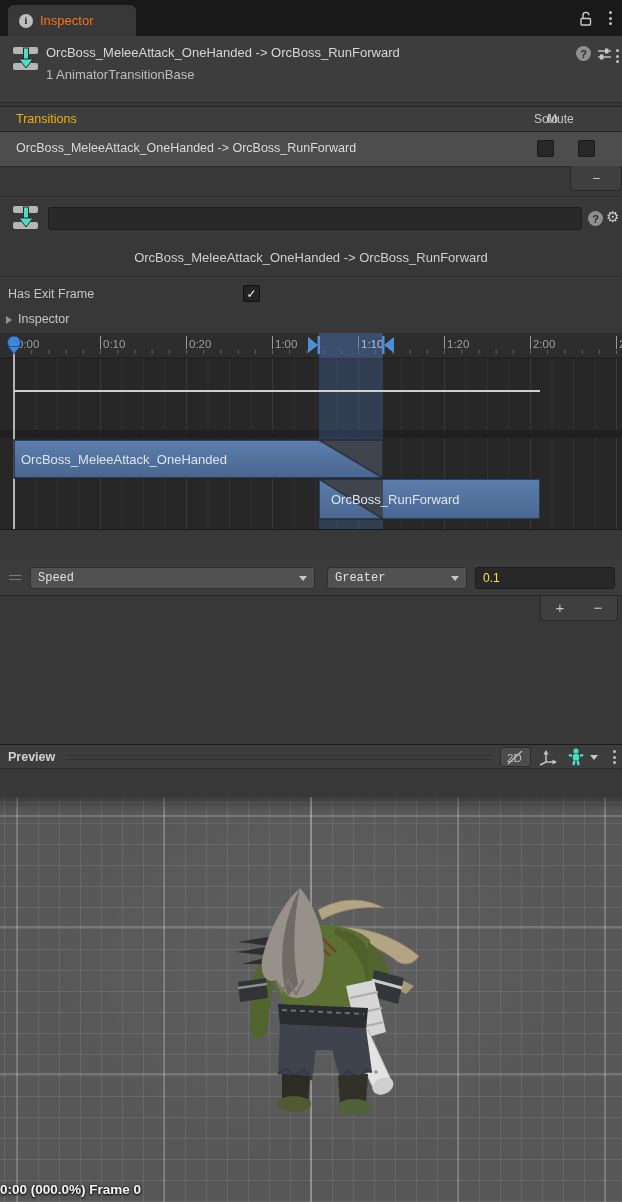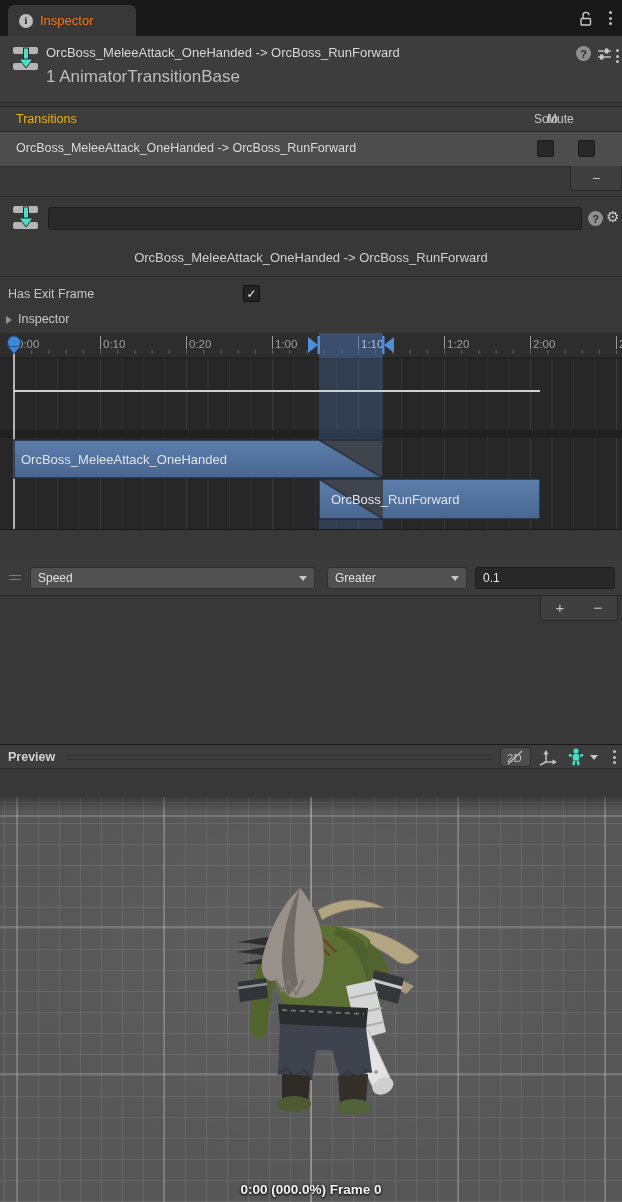--- a/index.html
+++ b/index.html
@@ -18,21 +18,21 @@
   .info-icon { width:14px; height:14px; border-radius:50%; background:#bdbdbd; color:#1d1d1d;
                font-size:10px; font-weight:bold; font-family:"Liberation Serif",serif;
                display:flex; align-items:center; justify-content:center; }
   .tab-title { color:#f97316; font-size:13px; }
   .kebab { display:inline-flex; flex-direction:column; gap:2.5px; }
   .kebab i { width:3px; height:3px; border-radius:50%; background:#c2c2c2; }
 
   
   .header1 { left:0; top:36px; width:622px; height:67px; background:#3d3d3d; border-bottom:1px solid #2a2a2a; }
   .h1-title { left:46px; top:9px; font-size:13px; color:#d6d6d6; white-space:nowrap; }
-  .h1-sub   { left:46px; top:31px; font-size:17px; color:#bdbdbd; }
+  .h1-sub   { left:46px; top:31px; font-size:13px; color:#bdbdbd; }
   .help-icon { width:15px; height:15px; border-radius:50%; background:#8f8f8f; color:#2a2a2a;
                font-weight:bold; font-size:11px; display:flex; align-items:center; justify-content:center; }
 
   
   .trans-header { left:0; top:106px; width:622px; height:26px; background:#3d3d3d;
                   border-top:1px solid #262626; border-bottom:1px solid #262626; }
   .trans-header .lbl { left:16px; top:5px; color:#eab308; font-size:12.5px; }
   .solo-lbl { left:534px; top:5px; } .mute-lbl { left:547px; top:5px; }
   .trans-row { left:0; top:132px; width:622px; height:34px; background:#4d4d4d; }
   .trans-row .name { left:16px; top:9px; color:#dadada; font-size:12.5px; white-space:nowrap; }
@@ -61,25 +61,25 @@
   svg text { font-family:"Liberation Sans", sans-serif; }
 
   
   .cond-header { left:0; top:534px; width:622px; height:26px; background:#3d3d3d;
                  border-top:1px solid #242424; border-bottom:1px solid #2c2c2c; }
   .cond-header .lbl { left:16px; top:5px; color:#cdcdcd; font-size:12.5px; }
   .cond-row { left:0; top:560px; width:622px; height:36px; background:#3b3b3b; border-bottom:1px solid #272727; }
   .drag-handle { left:9px; top:15px; width:12px; height:5px;
                  border-top:1px solid #7a7a7a; border-bottom:1px solid #7a7a7a; }
   .dropdown { position:absolute; height:22px; background:#515151; border:1px solid #303030; border-radius:3px;
-              display:flex; align-items:center; padding:0 7px; color:#e0e0e0; }
+              display:flex; align-items:center; padding:0 7px; color:#e0e0e0;font-family:Liberation Mono, monospace; }
   .dd-caret { margin-left:auto; width:0; height:0;
               border-left:4px solid transparent; border-right:4px solid transparent; border-top:5px solid #c6c6c6; }
   .num-field { left:475px; top:7px; width:140px; height:22px; background:#282828; border:1px solid #1d1d1d;
-               border-radius:3px; padding:3px 7px; color:#e5e5e5; }
+               border-radius:3px; padding:3px 7px; color:#fde047; }
   .cond-foot-box { left:540px; top:596px; width:78px; height:25px; background:#3f3f3f;
                    border:1px solid #292929; border-top:none; border-radius:0 0 4px 4px;
                    display:flex; color:#c4c4c4; font-size:15px; }
   .cond-foot-box span { flex:1; text-align:center; line-height:23px; }
 
   
   .prev-header { left:0; top:744px; width:622px; height:25px; background:#3d3d3d;
                  border-top:1px solid #1b1b1b; border-bottom:1px solid #2a2a2a; }
   .prev-title { left:8px; top:5px; font-weight:bold; color:#d2d2d2; font-size:12.5px; }
   .drag-lines { left:66px; top:10px; width:426px; height:5px;
@@ -101,21 +101,21 @@
   .viewport { left:0; top:797px; width:622px; height:405px; background-color:#575757;
     background-image:
       linear-gradient(180deg, rgba(25,25,25,0.45), rgba(25,25,25,0) 14px),
       radial-gradient(ellipse 420px 300px at 50% 42%, rgba(255,255,255,0.05), rgba(0,0,0,0) 70%),
       repeating-linear-gradient(90deg, rgba(255,255,255,0.18) 0 2px, rgba(0,0,0,0) 2px 147px),
       repeating-linear-gradient(0deg, rgba(255,255,255,0.18) 0 2px, rgba(0,0,0,0) 2px 147px),
       repeating-linear-gradient(90deg, rgba(255,255,255,0.09) 0 1px, rgba(0,0,0,0) 1px 21px),
       repeating-linear-gradient(0deg, rgba(255,255,255,0.09) 0 1px, rgba(0,0,0,0) 1px 21px);
     background-position: 0 0, 0 0, 16px 0, 0 20px, 17px 0, 0 0; }
   .center-line { left:310px; top:0; width:2px; height:405px; background:rgba(255,255,255,0.14); }
-  .status-text { left:0; bottom:5px; width:622px; text-align:center; font-weight:bold; font-size:13.5px;
+  .status-text { left:0; bottom:5px; width:622px; font-weight:bold; font-size:13.5px;
                  color:#f5f5f5; text-shadow:0 1px 2px rgba(0,0,0,0.95), 0 0 3px rgba(0,0,0,0.7); }
 </style>
 </head>
 <body>
 
 <div class="app">
 
   <div class="abs tabbar">
     <div class="abs tab">
       <span class="info-icon">i</span>

